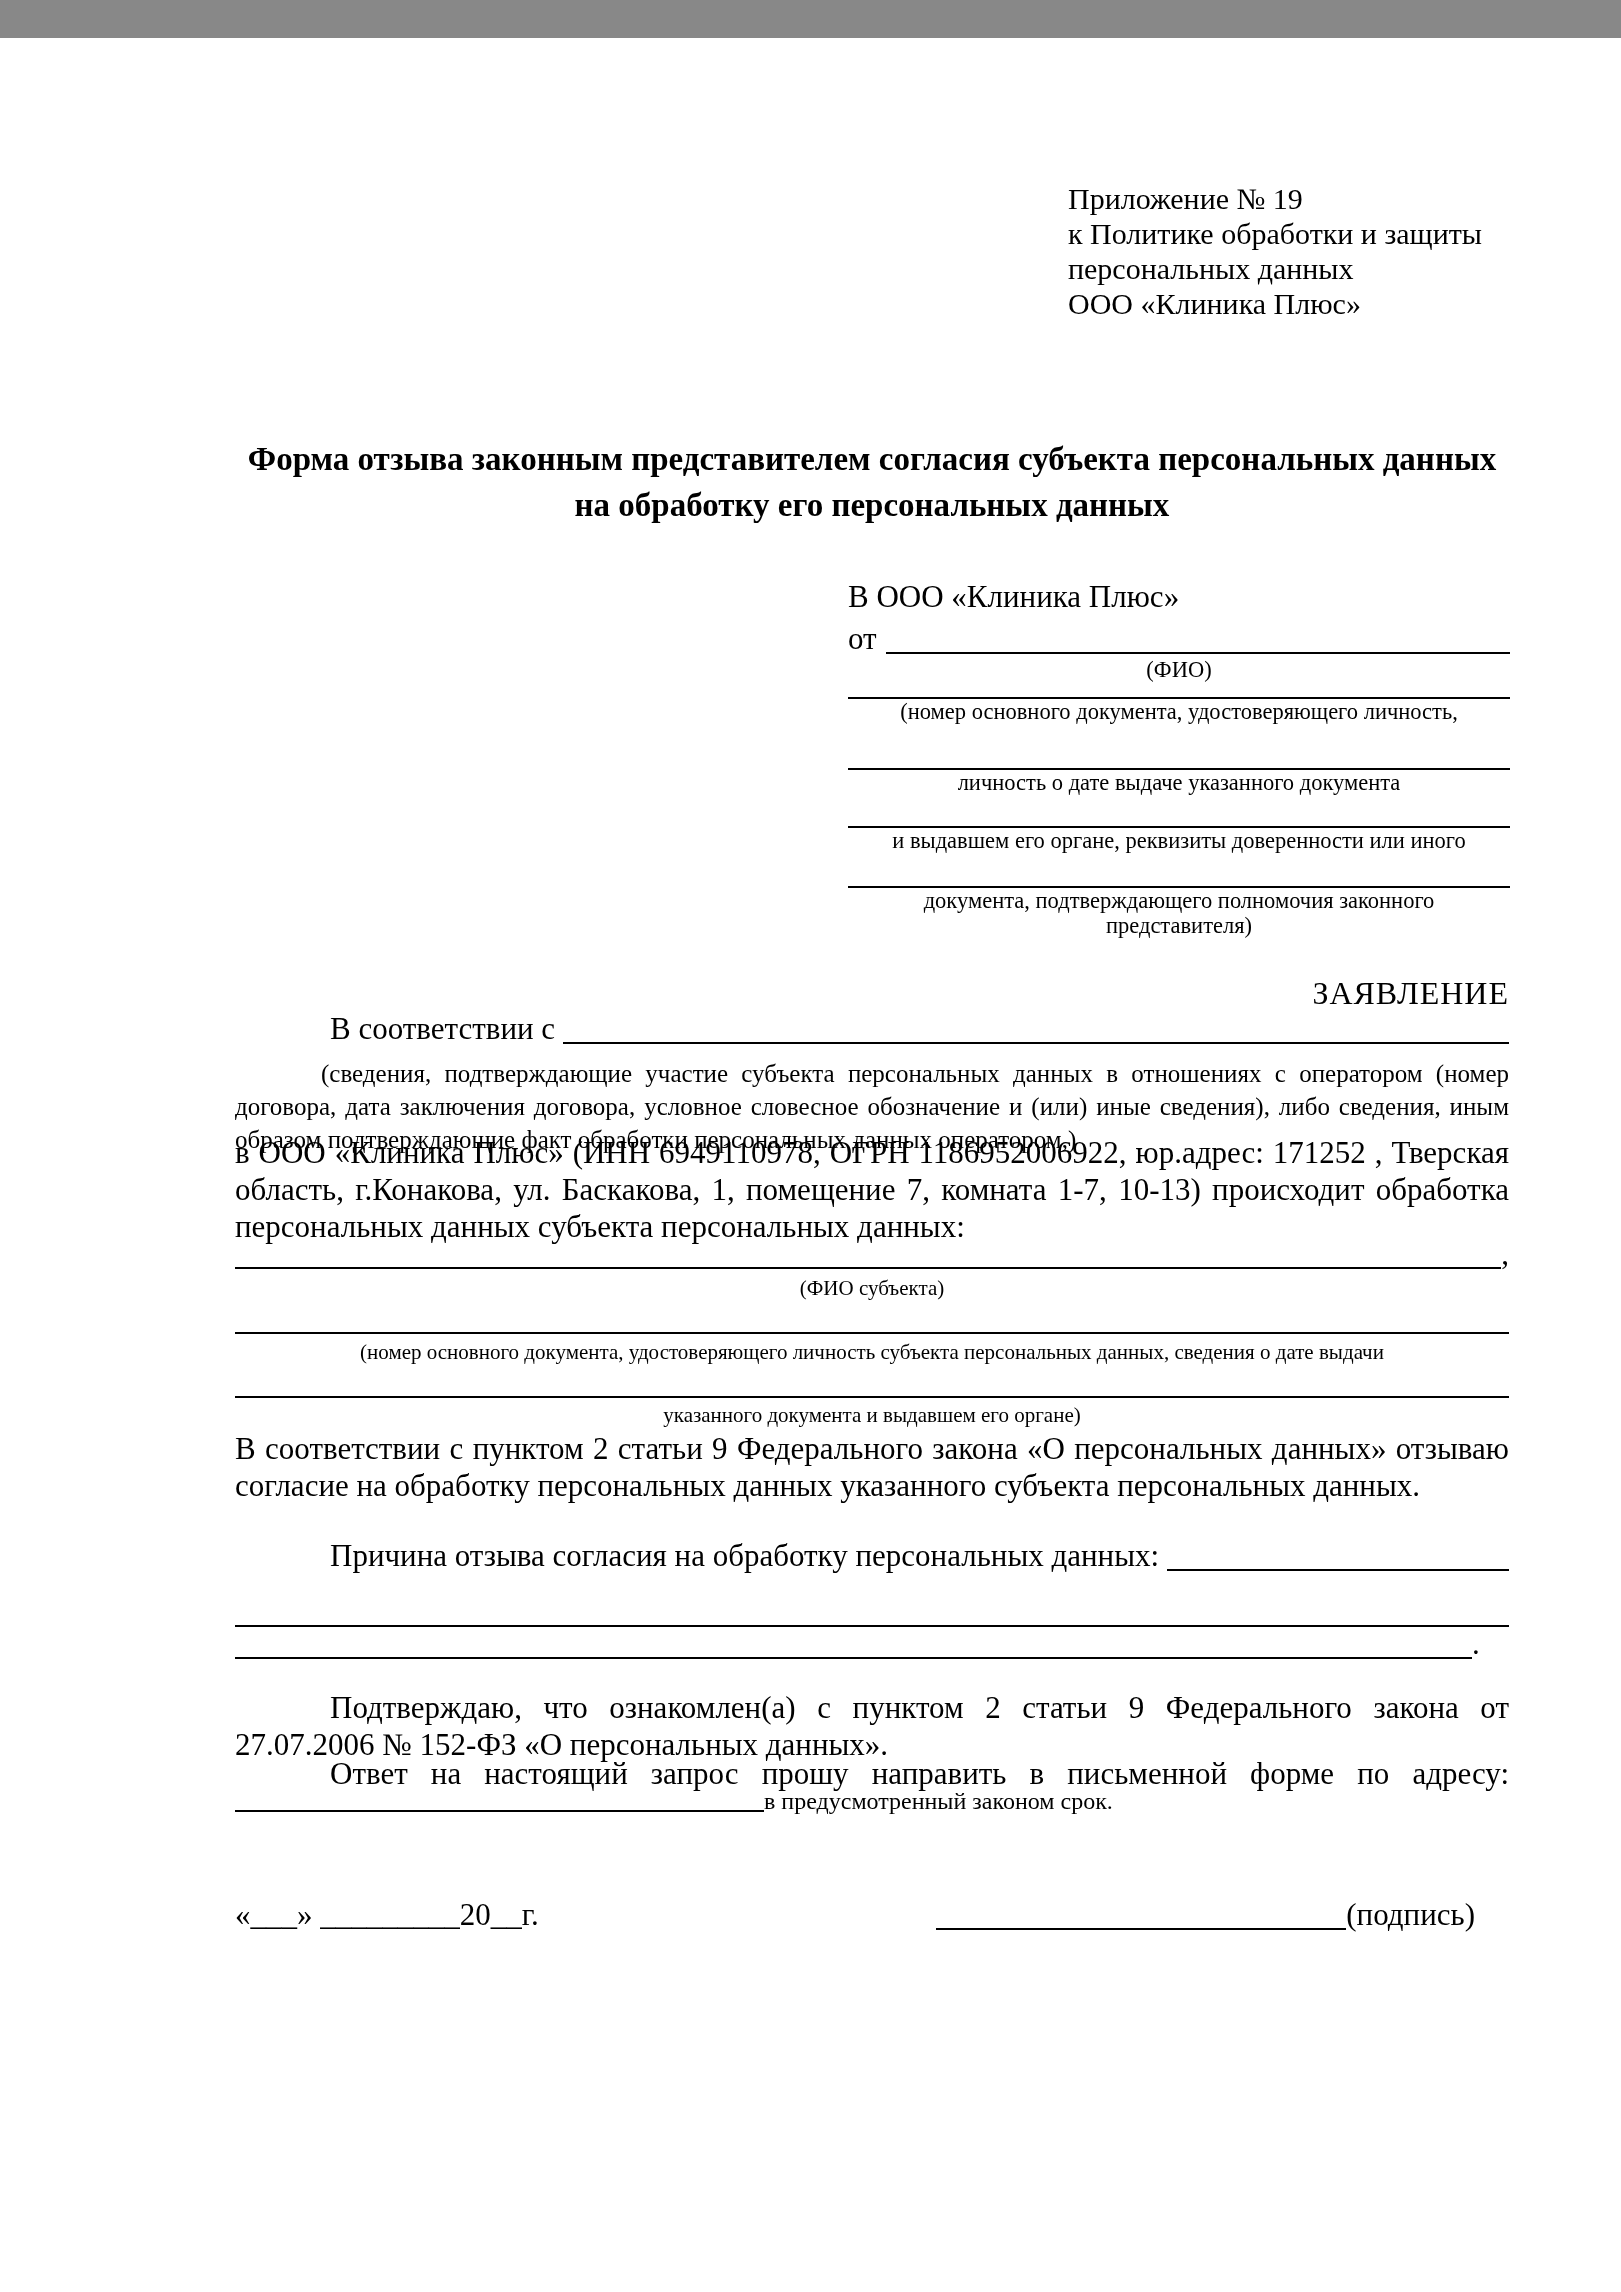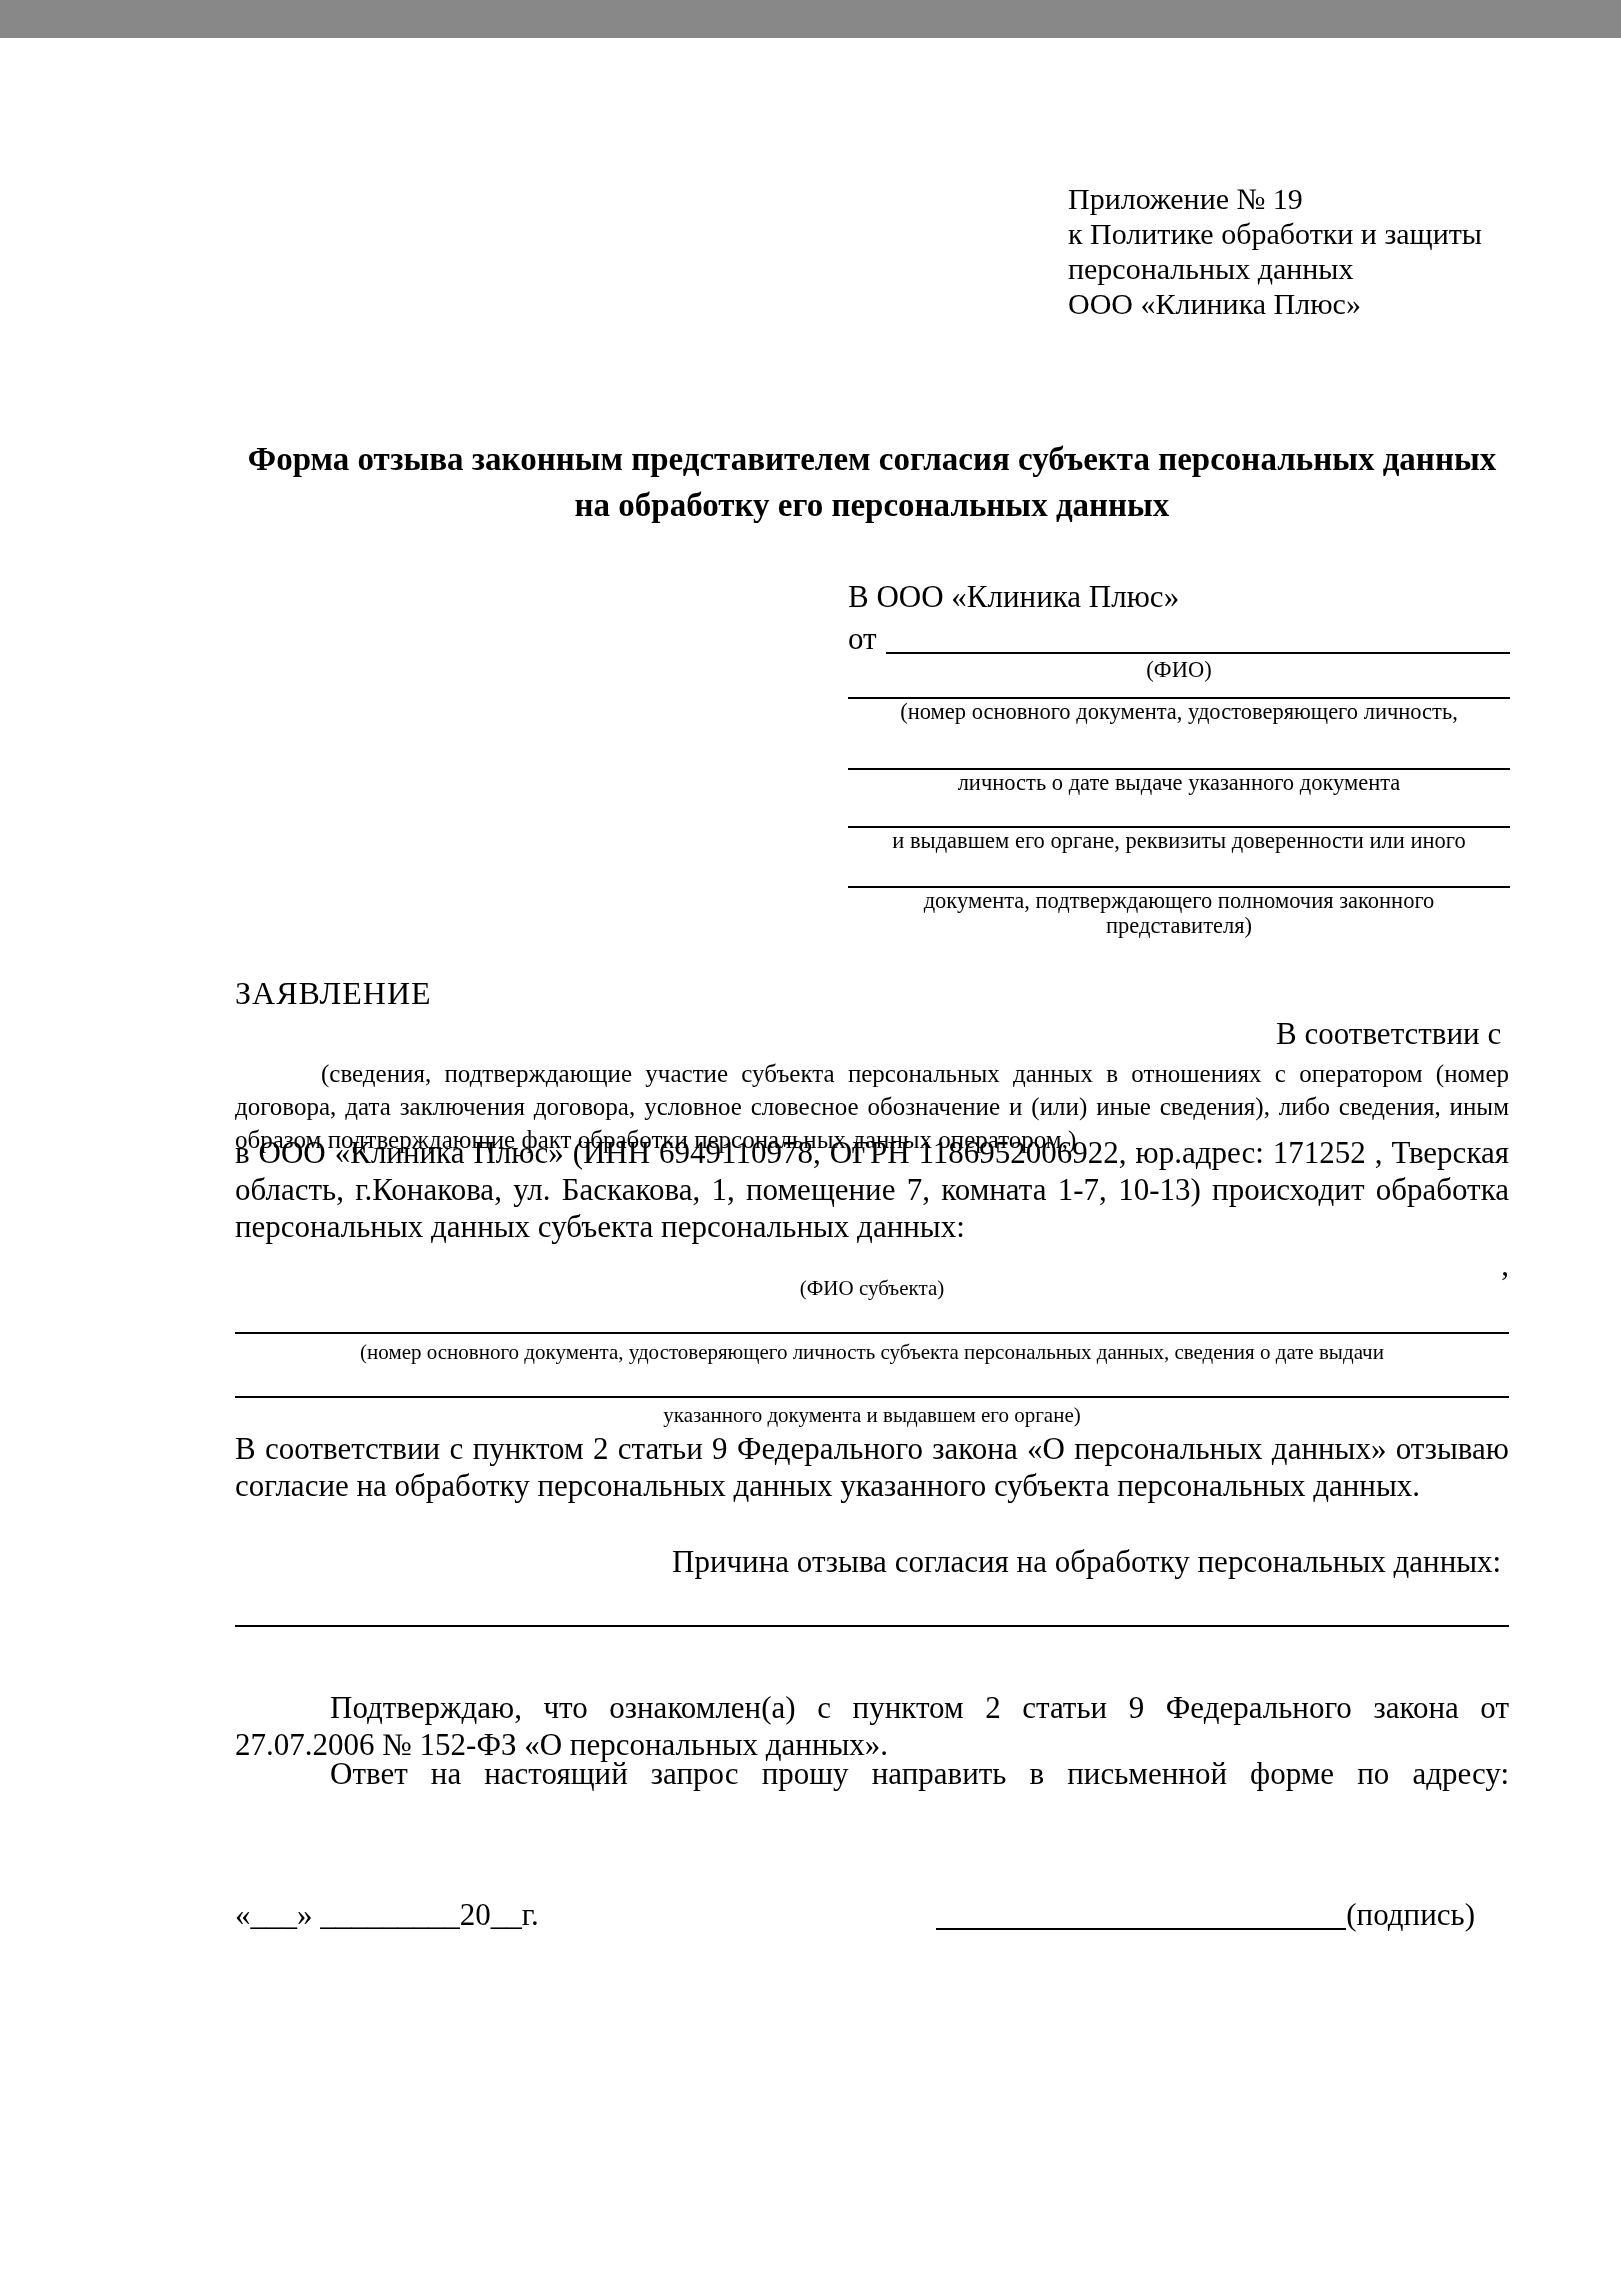--- a/index.html
+++ b/index.html
@@ -14,21 +14,21 @@
     overflow: hidden;
     margin-top: 38px;
   }
   
   .fill {
     flex: 1 1 auto;
     border-bottom: 2.9px solid #000;
     height: 1px;
     margin-bottom: 2.9px;
   }
-  .row { display: flex; align-items: flex-end; flex-direction: column; }
+  .row { display: flex; align-items: flex-end; }
   .hline { border-bottom: 2.9px solid #000; }
   .cap { font-size: 21px; line-height: 25.5px; text-align: center; }
 
   
   .app-note {
     position: absolute; left: 1068px; top: 143px;
     font-size: 30px; line-height: 35px;
   }
 
   
@@ -45,21 +45,21 @@
   .addr-cap { font-size: 22.5px; line-height: 25.5px; height: 25.5px; text-align: center; }
   .addr-line { border-bottom: 2.9px solid #000; }
   .al-1 { height: 16.7px; }
   .al-2 { height: 45px; }
   .al-3 { height: 33px; }
   .al-4 { height: 34px; }
 
   
   .heading {
     position: absolute; left: 235px; top: 937px; width: 1274px;
-    font-size: 32px; text-align: left; letter-spacing: 1px;
+    font-size: 32px; text-align: right; letter-spacing: 1px;
   }
   .intro-row { position: absolute; left: 235px; top: 978px; width: 1274px; height: 31px; font-size: 31px; }
   .intro-row .intro-label { padding-left: 95px; margin-right: 7.8px; white-space: nowrap; }
   .small-note {
     position: absolute; left: 235px; top: 1019px; width: 1274px;
     font-size: 25px; line-height: 33px; text-align: justify; text-indent: 86px;
   }
   .para { position: absolute; left: 235px; width: 1274px; font-size: 31px; line-height: 37px; text-align: justify; }
   .para-operator { top: 1096px; }
   .fio-row { position: absolute; left: 235px; top: 1204px; width: 1274px; height: 30px; font-size: 31px; }

